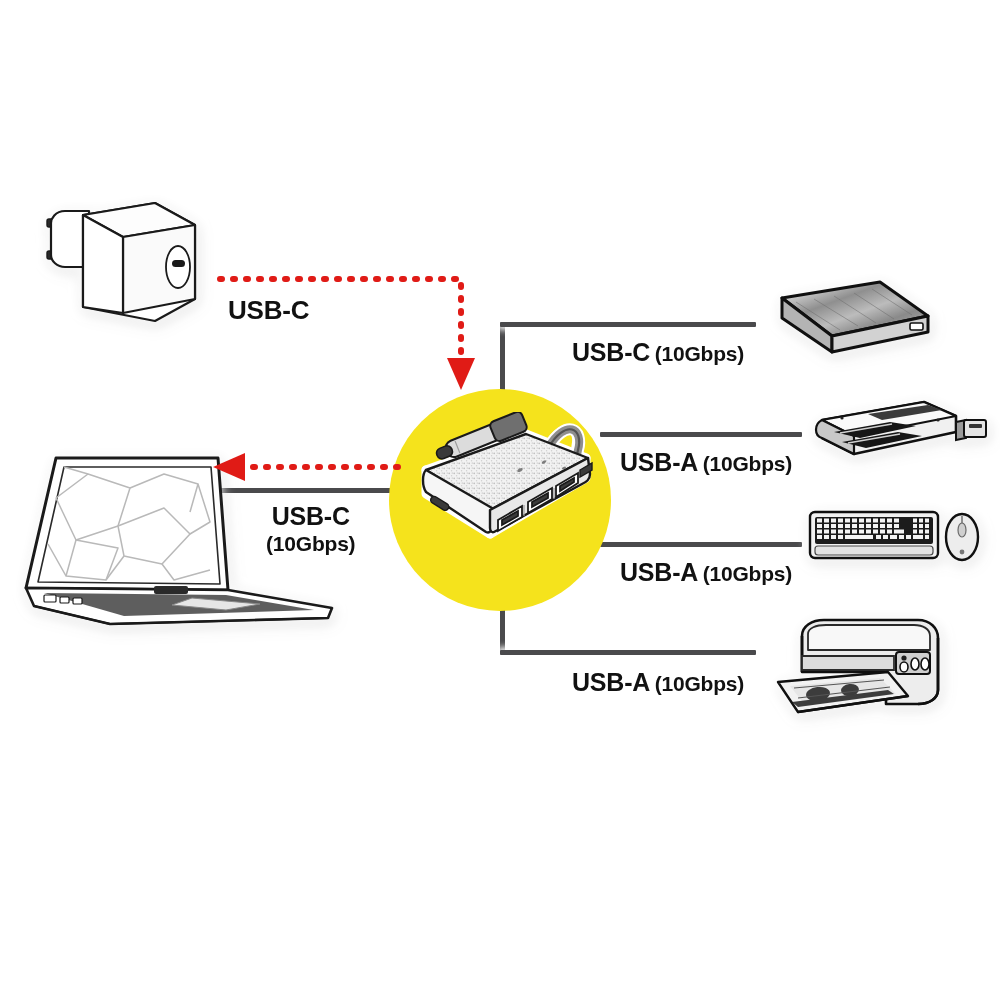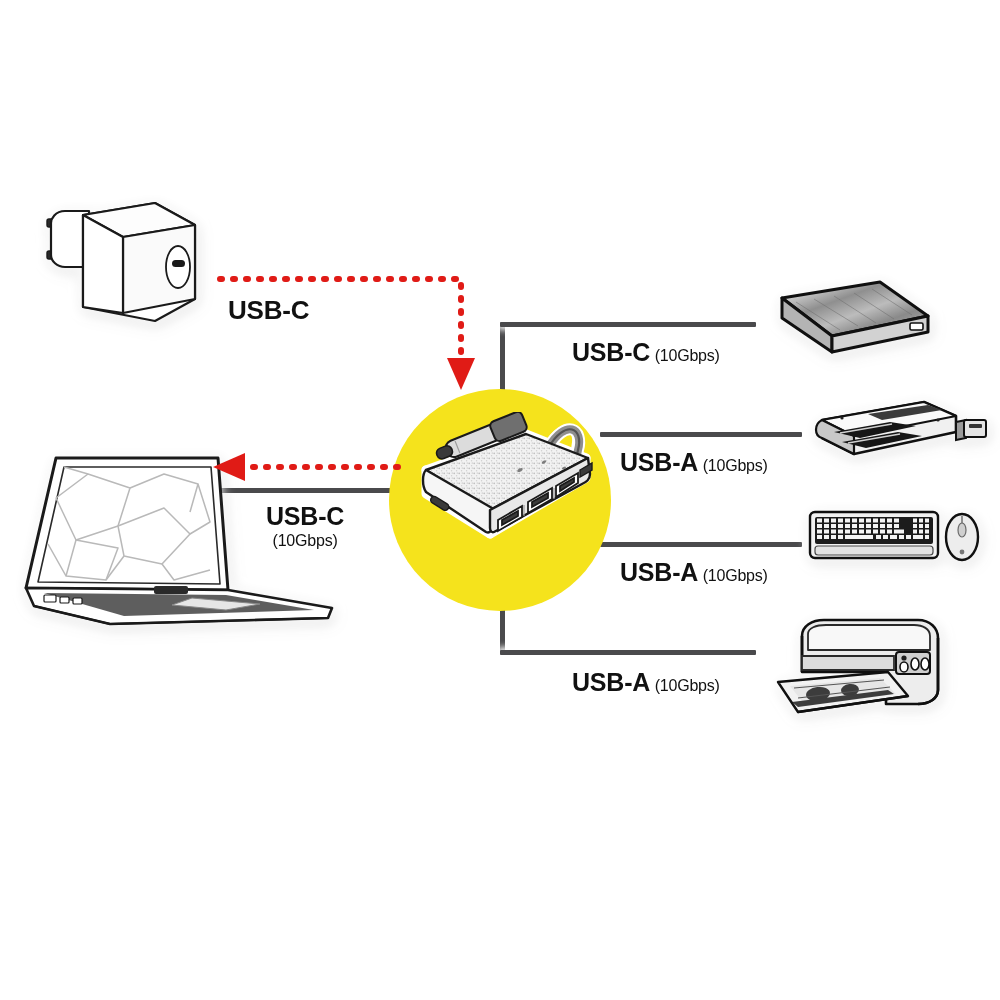--- a/index.html
+++ b/index.html
@@ -27,22 +27,22 @@
        0 0 4px #ffffff,  0 0 4px #ffffff,  0 0 12px #ffffff,
        2px 2px 6px #ffffff, -2px -2px 6px #ffffff;
     z-index: 40;
   }
   .label .bold {
     font-weight: bold;
     font-size: 25px;
     letter-spacing: -0.2px;
   }
   .label .light {
-    font-weight: normal;
-    font-size: 16px;
+    font-weight: bold;
+    font-size: 21px;
     letter-spacing: -0.2px;
   }
   .label-pd .bold { font-size: 26px; line-height: 1.16; }
   .label-stack { text-align: center; line-height: 1.18; }
 
   
   .hline {
     position: absolute;
     height: 5px;
     background: #4a4a4c;

